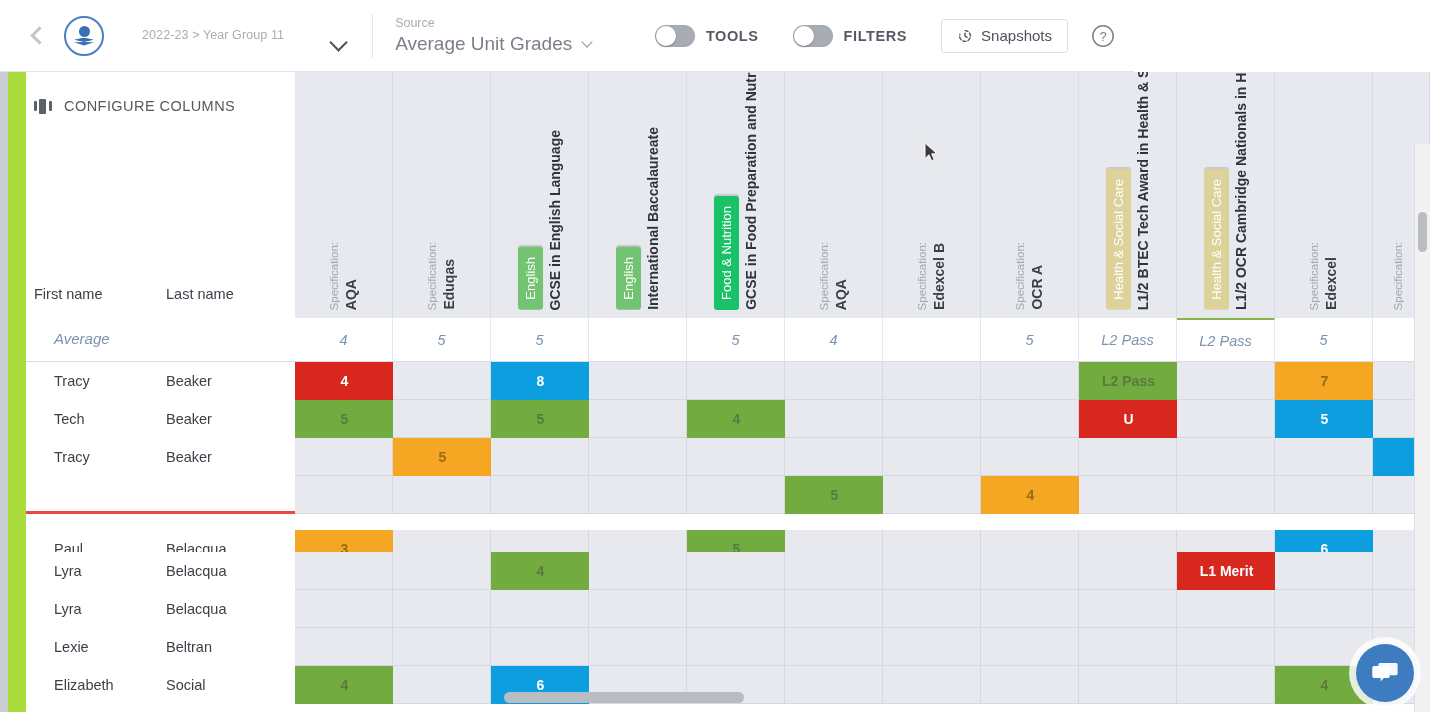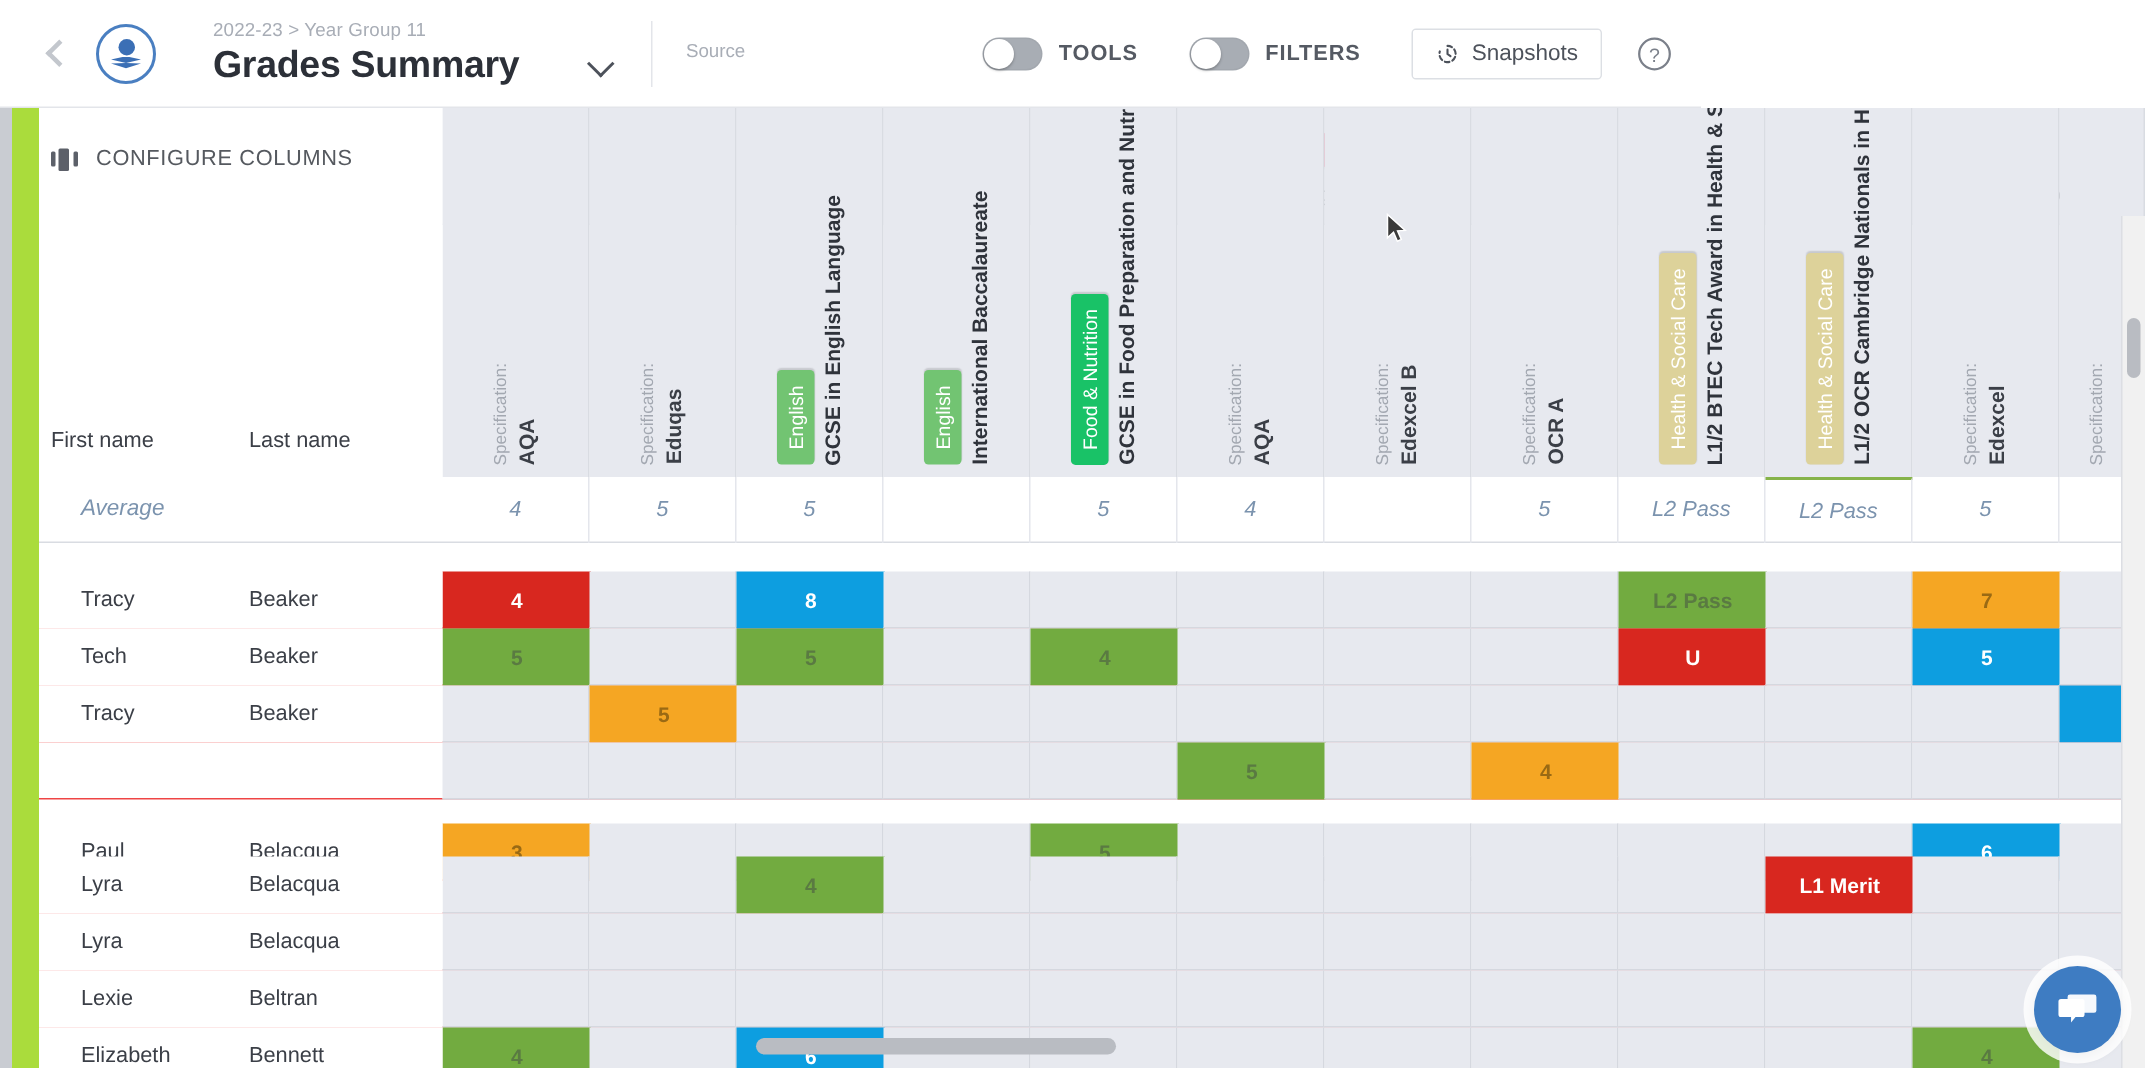--- a/index.html
+++ b/index.html
@@ -137,21 +137,21 @@
   .avg-row { position: absolute; top: 246px; left: 0; width: 100%; height: 44px;
              background: #fff; border-bottom: 1px solid #d9dce2; }
   .avg-label { position: absolute; left: 28px; top: 12px; font-size: 15px; color: #7b93ae; font-style: italic; }
   .avg-cell { position: absolute; top: 0; height: 44px; border-right: 1px solid #e4e6ec;
               display: flex; align-items: center; justify-content: center;
               font-size: 14.5px; font-style: italic; color: #7b93ae; }
   .avg-cell.hl { border-top: 2px solid #86b34a; }
 
   
   .body-rows { position: absolute; top: 290px; left: 0; width: 100%; height: 350px; }
-  .row { position: absolute; left: 0; width: 100%; height: 38px; border-bottom: 1px solid #ef4444; margin-top: 19px; }
+  .row { position: absolute; left: 0; width: 100%; height: 38px; border-bottom: 3px solid #ef4444; }
   .namecell { position: absolute; left: 0; top: 0; width: 269px; height: 38px;
               background: #fff; z-index: 2; display: flex; align-items: center; }
   .fn { width: 140px; padding-left: 28px; font-size: 14.5px; color: #3b3f47; }
   .ln { font-size: 14.5px; color: #3b3f47; }
   .cell { position: absolute; top: 0; height: 38px; background: #e7e9ef;
           border-right: 1px solid #d5d8df; border-bottom: 1px solid #d5d8df;
           display: flex; align-items: center; justify-content: center;
           font-size: 14px; }
   .cell.filled { border-right: none; border-bottom: none; font-weight: 600; }
   .vthumb { position: absolute; left: 0; top: 68px; width: 9px; height: 40px; background: #b9bcc2; border-radius: 5px; }
@@ -179,31 +179,34 @@
       <div class="chev-left"></div>
     </div>
     <div class="avatar">
       <div class="avatar-head"></div>
       <div class="avatar-book"></div>
     </div>
 
     <div class="titleblock">
       <div class="title-texts">
         <div class="breadcrumb">2022-23 &gt; Year Group 11</div>
-        <div class="page-title">Grades Summary</div>
       </div>
       <div class="title-caret">
         <div class="caret-down"></div>
       </div>
     </div>
 
     <div class="vdiv"></div>
 
     <div class="source">
       <div class="source-label">Source</div>
+      <div class="source-value">
+        <span>Average Unit Grades</span>
+        <span class="caret-sm"></span>
+      </div>
     </div>
 
     <div class="topright">
       <div class="toggle-group">
         <div class="toggle"></div>
         <span class="toggle-label">TOOLS</span>
       </div>
       <div class="toggle-group">
         <div class="toggle"></div>
         <span class="toggle-label">FILTERS</span>
@@ -483,21 +486,21 @@
           <div class="cell" style="left: 857px; width: 98px;"></div>
           <div class="cell" style="left: 955px; width: 98px;"></div>
           <div class="cell" style="left: 1053px; width: 98px;"></div>
           <div class="cell" style="left: 1151px; width: 98px;"></div>
           <div class="cell" style="left: 1249px; width: 98px;"></div>
           <div class="cell" style="left: 1347px; width: 57px;"></div>
         </div>
         <div class="row" style="top: 304px;">
           <div class="namecell">
             <span class="fn">Elizabeth</span>
-            <span class="ln">Bennett</span>
+            <span class="ln">Social</span>
           </div>
           <div class="cell filled" style="left: 269px; width: 99px; background: rgb(114, 171, 64); color: rgb(90, 122, 66);">4</div>
           <div class="cell" style="left: 367px; width: 98px;"></div>
           <div class="cell filled" style="left: 465px; width: 99px; background: rgb(13, 158, 224); color: rgb(255, 255, 255);">6</div>
           <div class="cell" style="left: 563px; width: 98px;"></div>
           <div class="cell" style="left: 661px; width: 98px;"></div>
           <div class="cell" style="left: 759px; width: 98px;"></div>
           <div class="cell" style="left: 857px; width: 98px;"></div>
           <div class="cell" style="left: 955px; width: 98px;"></div>
           <div class="cell" style="left: 1053px; width: 98px;"></div>

